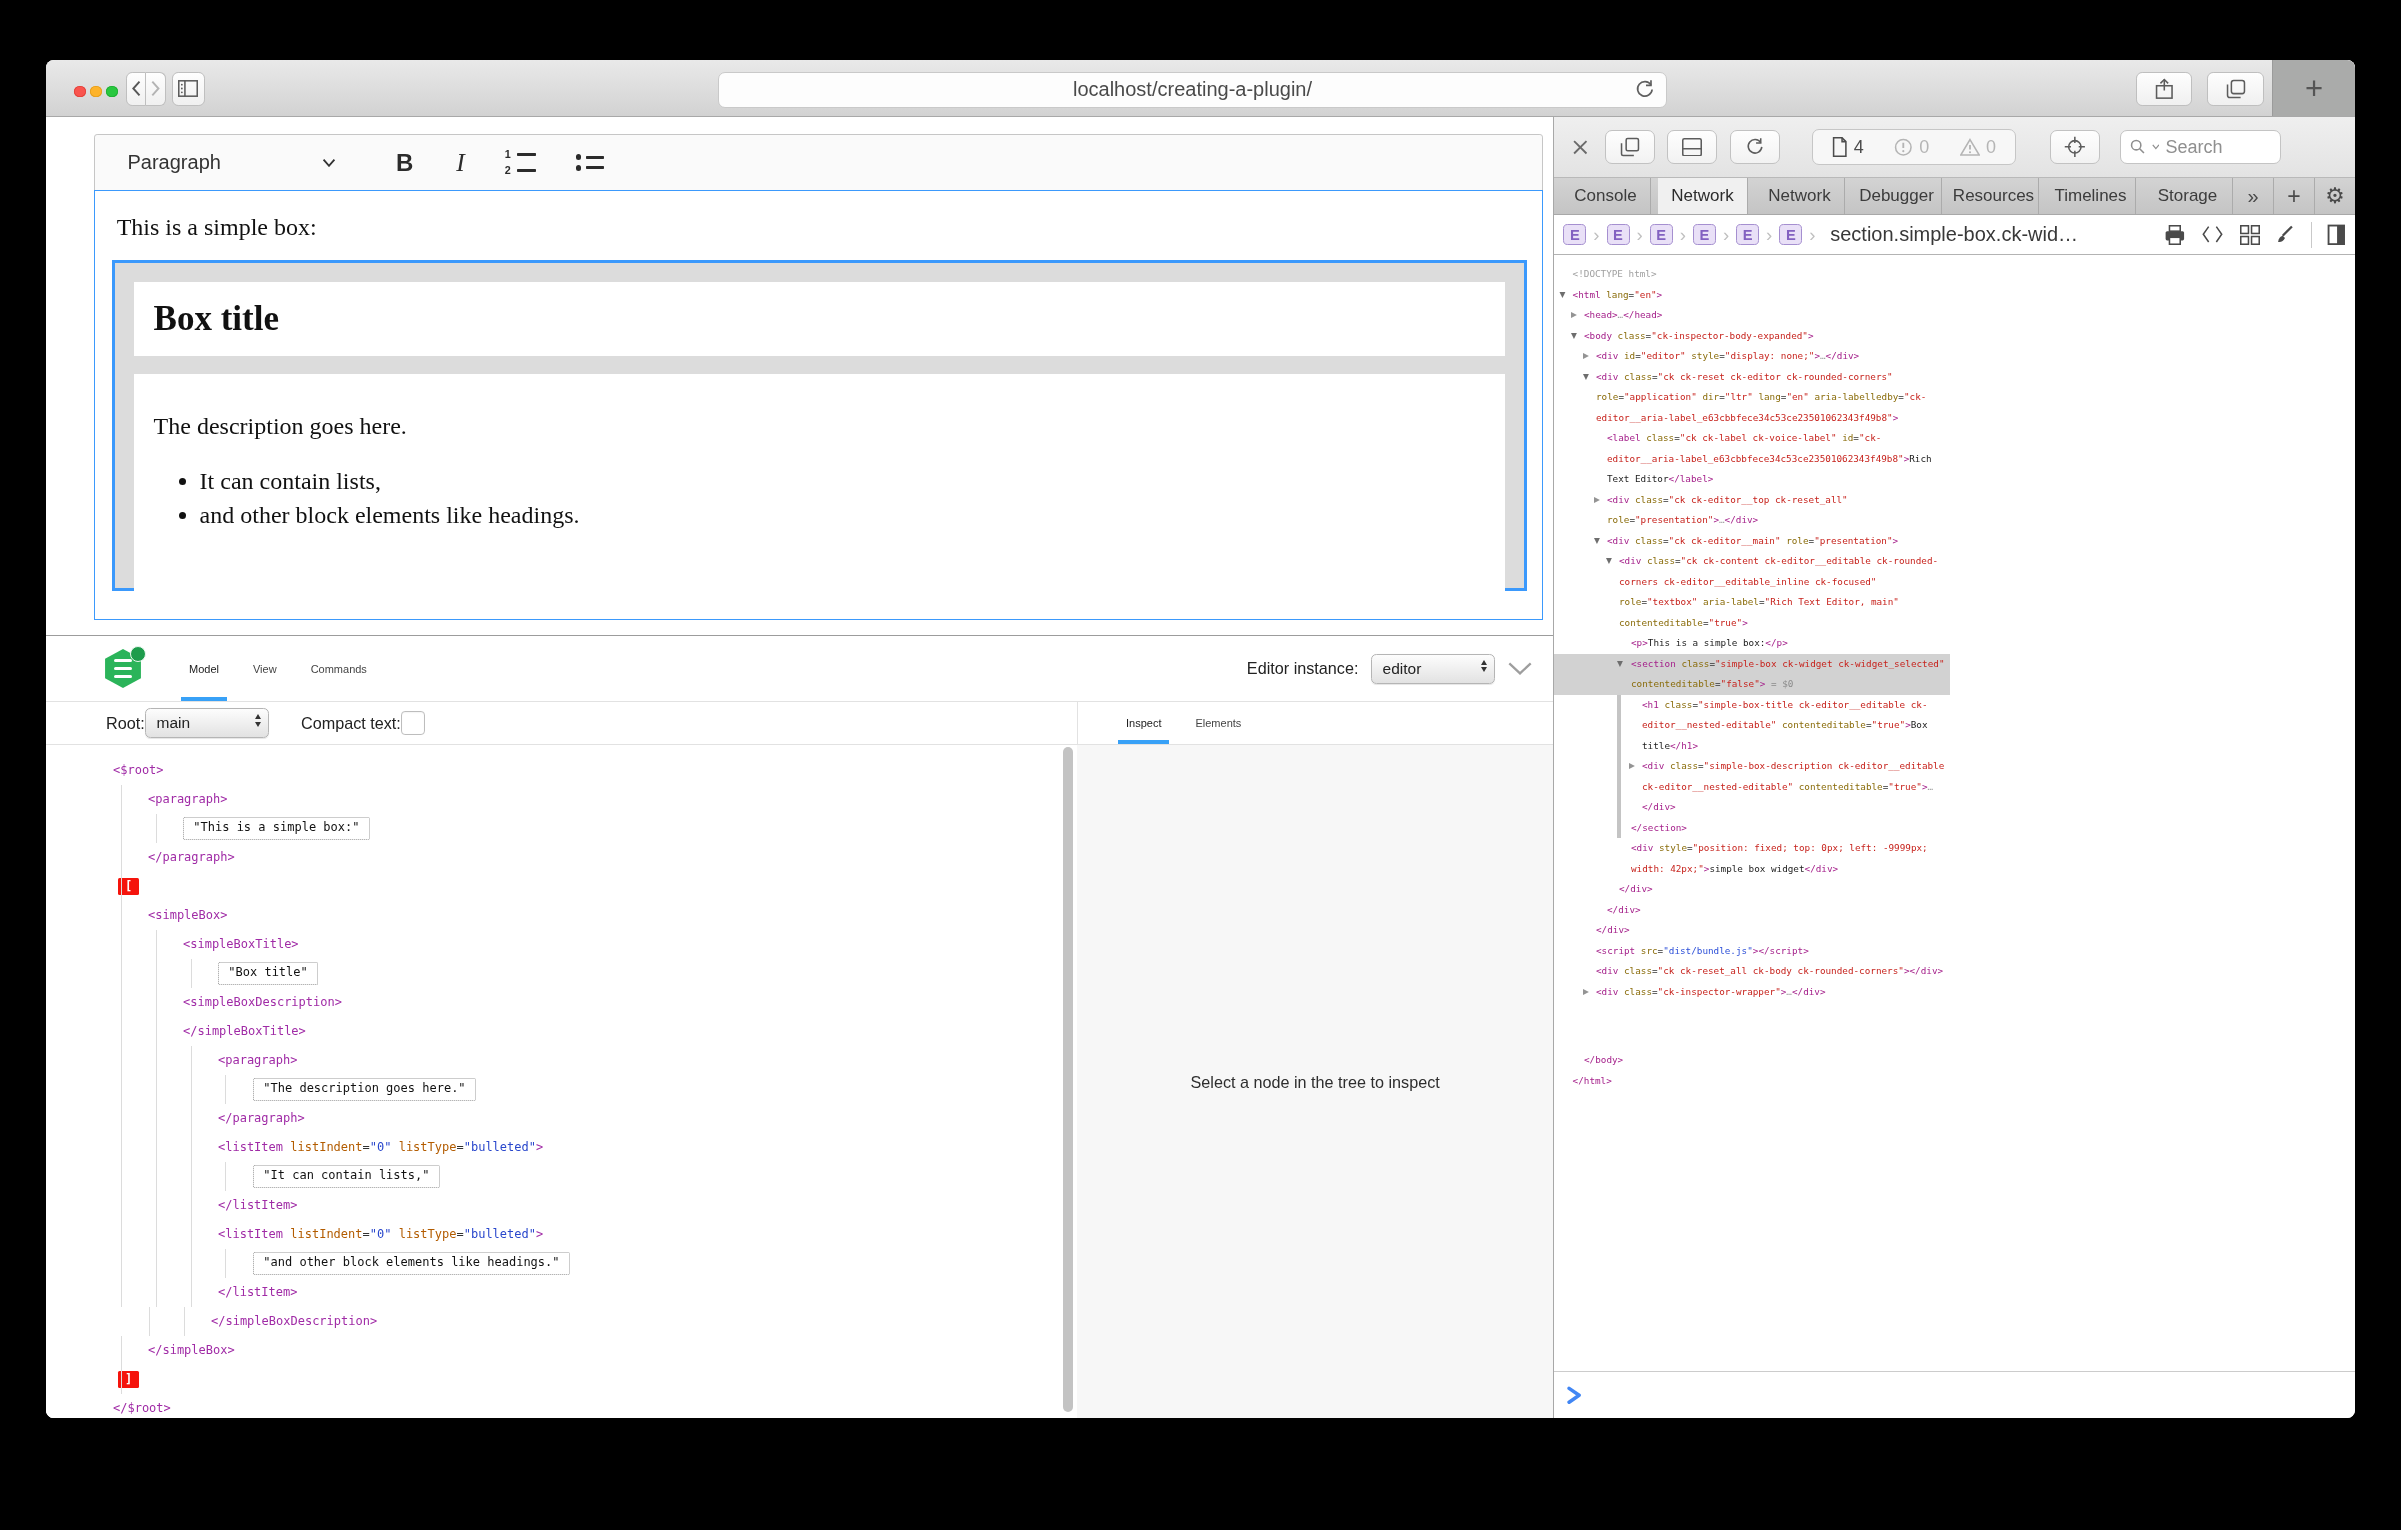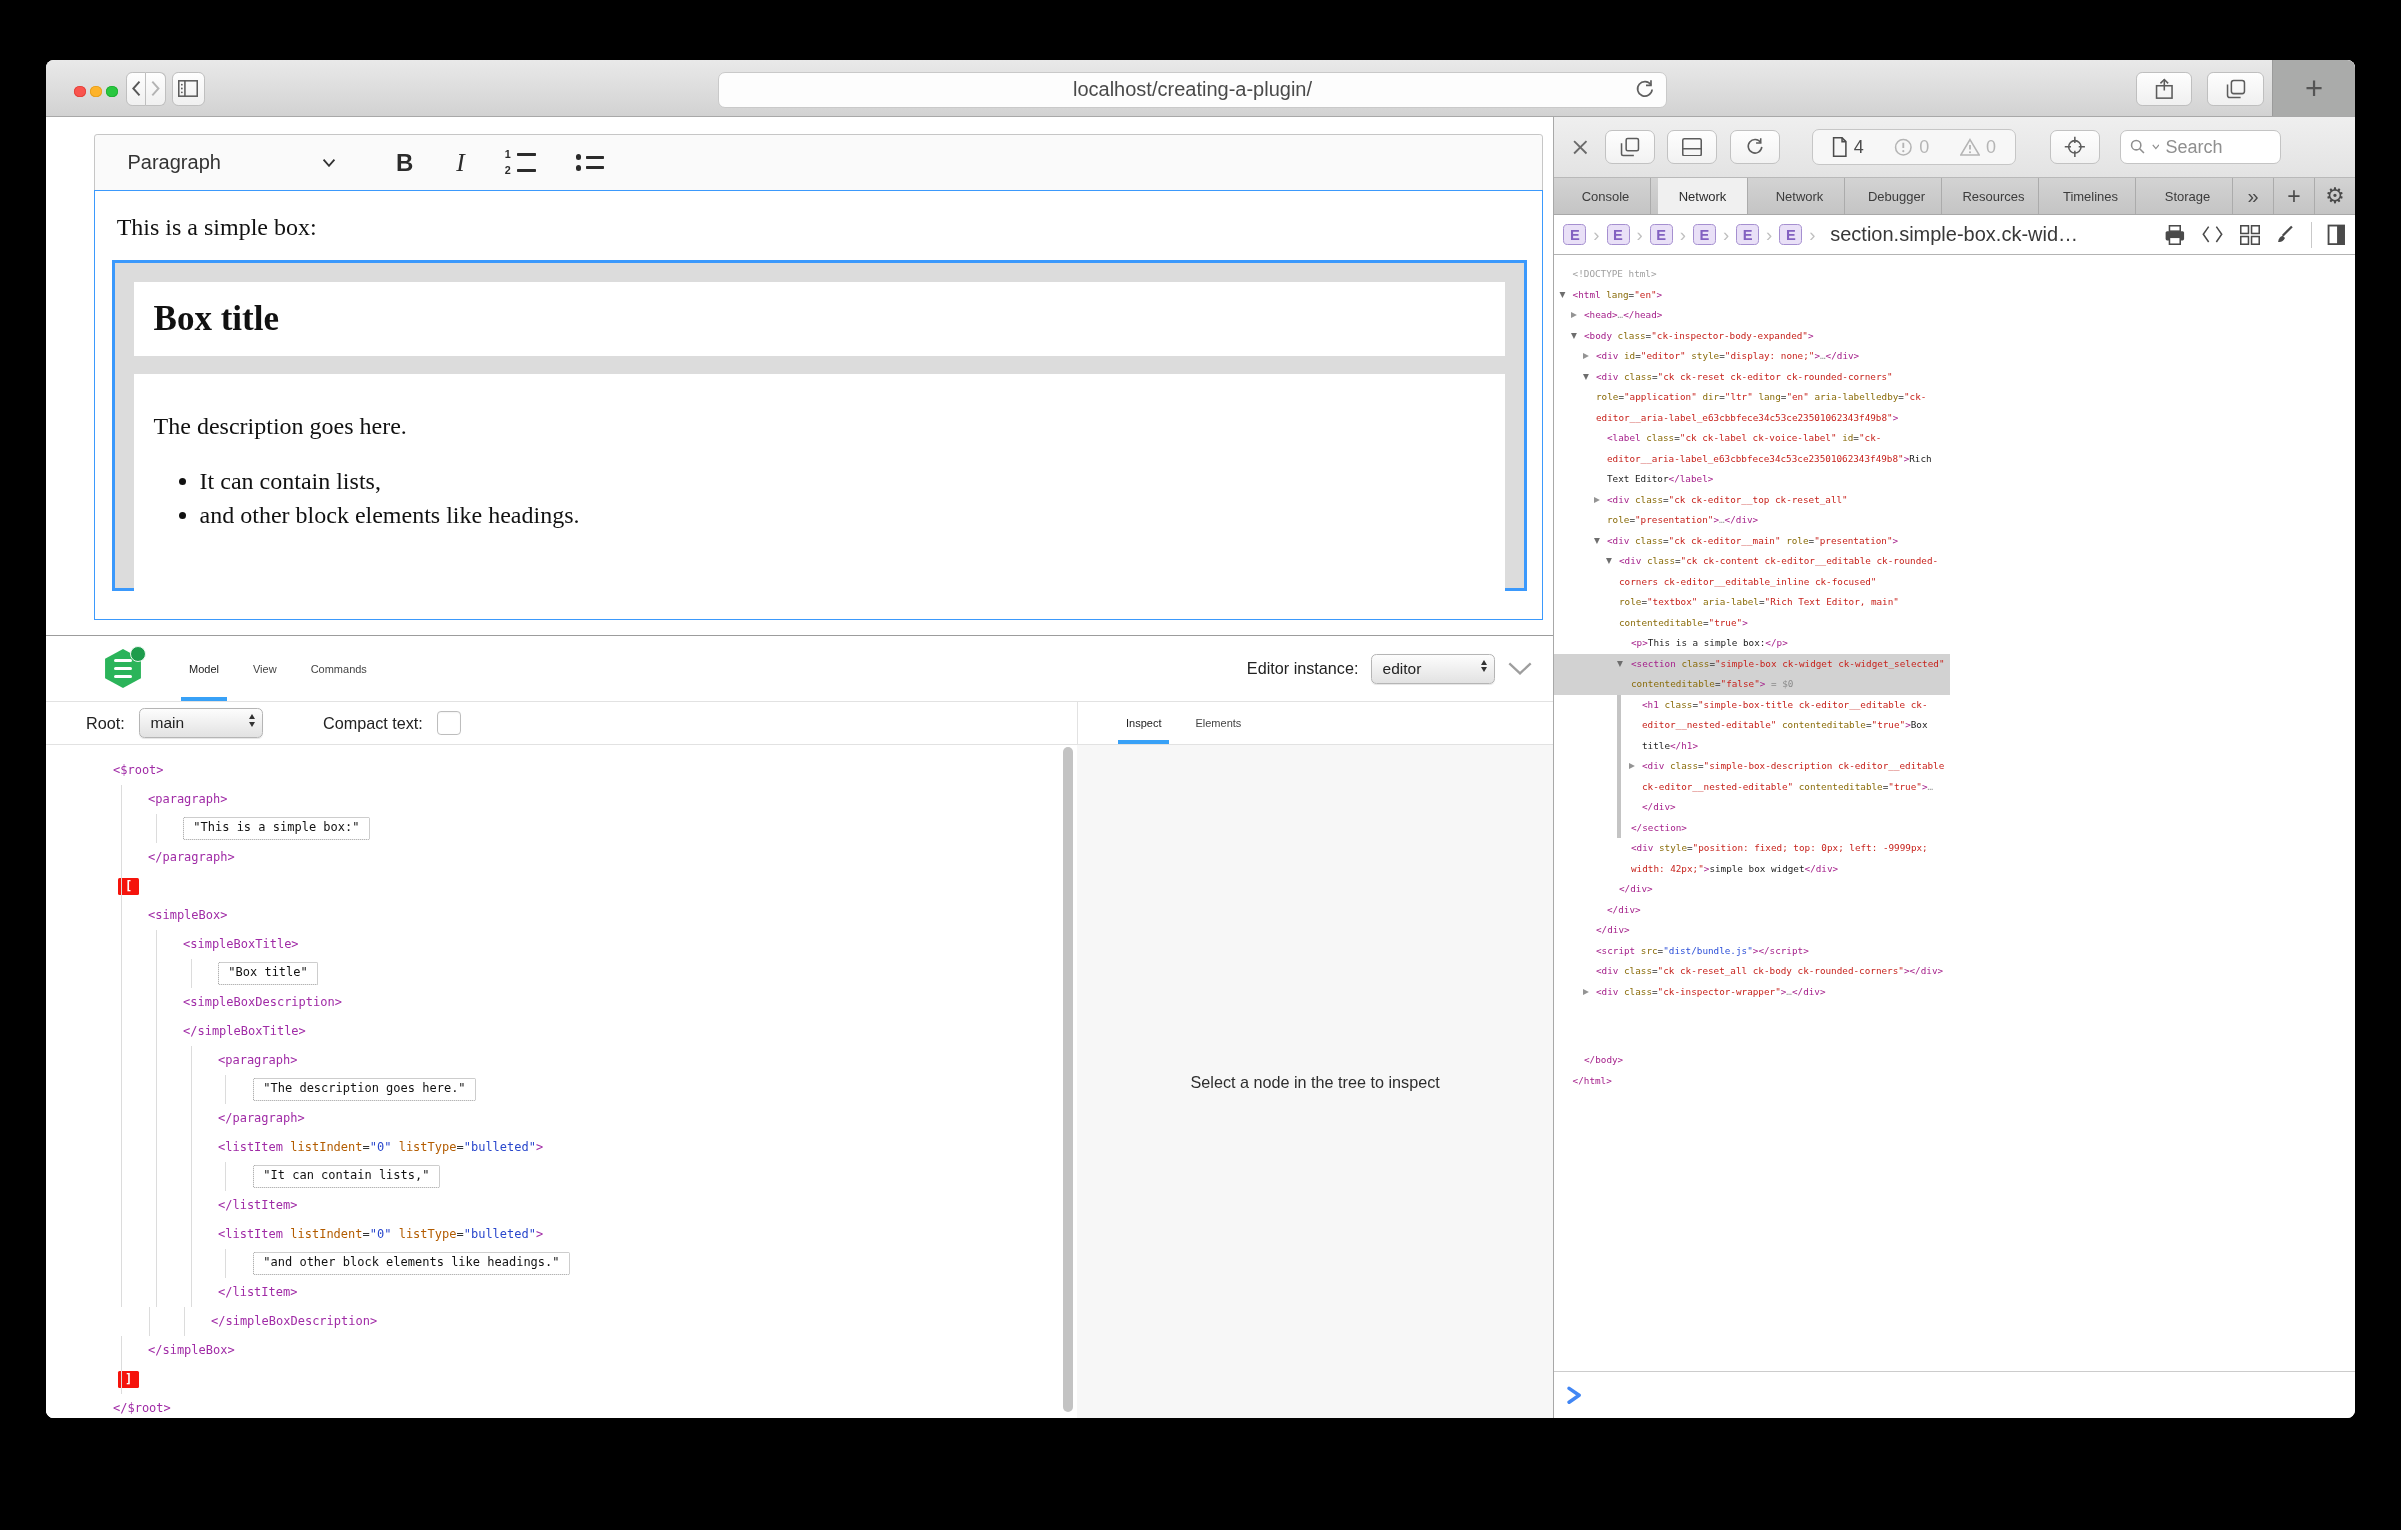--- a/index.html
+++ b/index.html
@@ -62,21 +62,21 @@
   .cki-tab.active::after{content:"";position:absolute;left:9.3px;right:9.3px;bottom:0;height:3.9px;background:#38a1f7;}
   .cki-right{margin-left:auto;display:flex;align-items:center;margin-right:20px;gap:12.4px;}
   .cki-right .lbl{font-size:16.2px;color:#222;}
   .macsel{height:28px;min-width:85px;border:0.8px solid #b5b5b5;border-radius:5.4px;
     background:linear-gradient(#fdfdfd,#e2e2e2);display:flex;align-items:center;padding:0 26px 0 10.8px;
     position:relative;box-shadow:0 0.8px 0.8px rgba(0,0,0,.1);font-size:15.5px;color:#222;}
   .macsel .arrows{position:absolute;right:6.2px;top:5.4px;display:flex;flex-direction:column;gap:2.3px;}
   .tri-up{width:0;height:0;border-left:3.9px solid transparent;border-right:3.9px solid transparent;border-bottom:5.4px solid #333;}
   .tri-dn{width:0;height:0;border-left:3.9px solid transparent;border-right:3.9px solid transparent;border-top:5.4px solid #333;}
   .cki-sub{height:42px;border-bottom:0.8px solid #e2e2e2;display:flex;}
-  .sub-left{width:1031px;box-sizing:border-box;display:flex;align-items:center;padding-left:40px;gap:14px;flex:none;}
+  .sub-left{width:1031px;box-sizing:border-box;display:flex;align-items:center;padding-left:60px;flex:none;}
   .sub-left .lbl{font-size:16.2px;color:#222;}
   .sub-left .gap{width:32.5px;}
   .checkbox{width:21.7px;height:21.7px;border:0.8px solid #bdbdbd;border-radius:3.9px;background:#fff;
     box-shadow:inset 0 0.8px 1.5px rgba(0,0,0,.06);}
   .sub-right{flex:1;border-left:0.8px solid #e2e2e2;display:flex;align-items:stretch;padding-left:31px;}
   .cki-body{display:flex;height:675px;}
   .m-tree{width:1015px;flex:none;position:relative;padding-top:10.8px;box-sizing:border-box;overflow:hidden;}
   .m-row{height:29px;line-height:29px;position:relative;white-space:nowrap;
     font-family:"DejaVu Sans Mono",monospace;font-size:12px;color:#333;}
   .m-guide{position:absolute;top:0;bottom:0;width:0.8px;background:#dcdcdc;}
@@ -102,21 +102,21 @@
   .dt-group{height:34px;border:0.8px solid #c6c6c6;border-radius:7px;background:#f7f7f7;display:flex;
     align-items:center;padding:0 18.6px;gap:7.7px;margin-left:32.5px;}
   .dt-group .cell{display:flex;align-items:center;gap:6.2px;}
   .dt-group .n{font-size:18px;color:#4c4c4c;}
   .dt-group .dim{color:#b5b5b5;}
   .dt-search{width:141px;height:32.5px;border:0.8px solid #c4c4c4;border-radius:7px;background:#fff;
     display:flex;align-items:center;padding:0 9.3px;margin-left:20px;gap:6.2px;}
   .dt-search .ph{font-size:18px;color:#8f8f8f;}
   .dt-tabs{height:36px;flex:none;display:flex;background:linear-gradient(#d3d3d3,#c4c4c4);border-bottom:0.8px solid #a8a8a8;}
   #dt-tabbar{display:flex;flex:1;}
-  .dt-tab{flex:1;border-right:0.8px solid #ababab;font-size:13px;color:#3c3c3c;display:flex;align-items:center;
+  .dt-tab{flex:1;border-right:0.8px solid #ababab;font-size:17px;color:#3c3c3c;display:flex;align-items:center;
     justify-content:center;margin-left:7px;}
   .dt-tab.active{background:#f0f0f0;color:#2c2c2c;}
   .dt-extra{width:40px;flex:none;border-right:0.8px solid #ababab;display:flex;align-items:center;justify-content:center;
     font-size:20px;color:#4a4a4a;}
   .dt-extra:last-child{border-right:none;}
   .dt-crumbs{height:39px;flex:none;border-bottom:0.8px solid #b3b3b3;display:flex;align-items:center;padding:0 9.3px;}
   .crumb-badge{width:23px;height:21.7px;flex:none;background:#e9e0f7;border:1.5px solid #a58fd0;border-radius:4.6px;
     color:#8361c1;font-weight:bold;font-size:14.7px;display:inline-flex;align-items:center;justify-content:center;box-sizing:border-box;}
   .crumb-sep{color:#c0c0c0;font-size:18.6px;margin:0 7px;}
   .crumb-current{font-size:20px;color:#383838;margin-left:7.7px;white-space:nowrap;}

